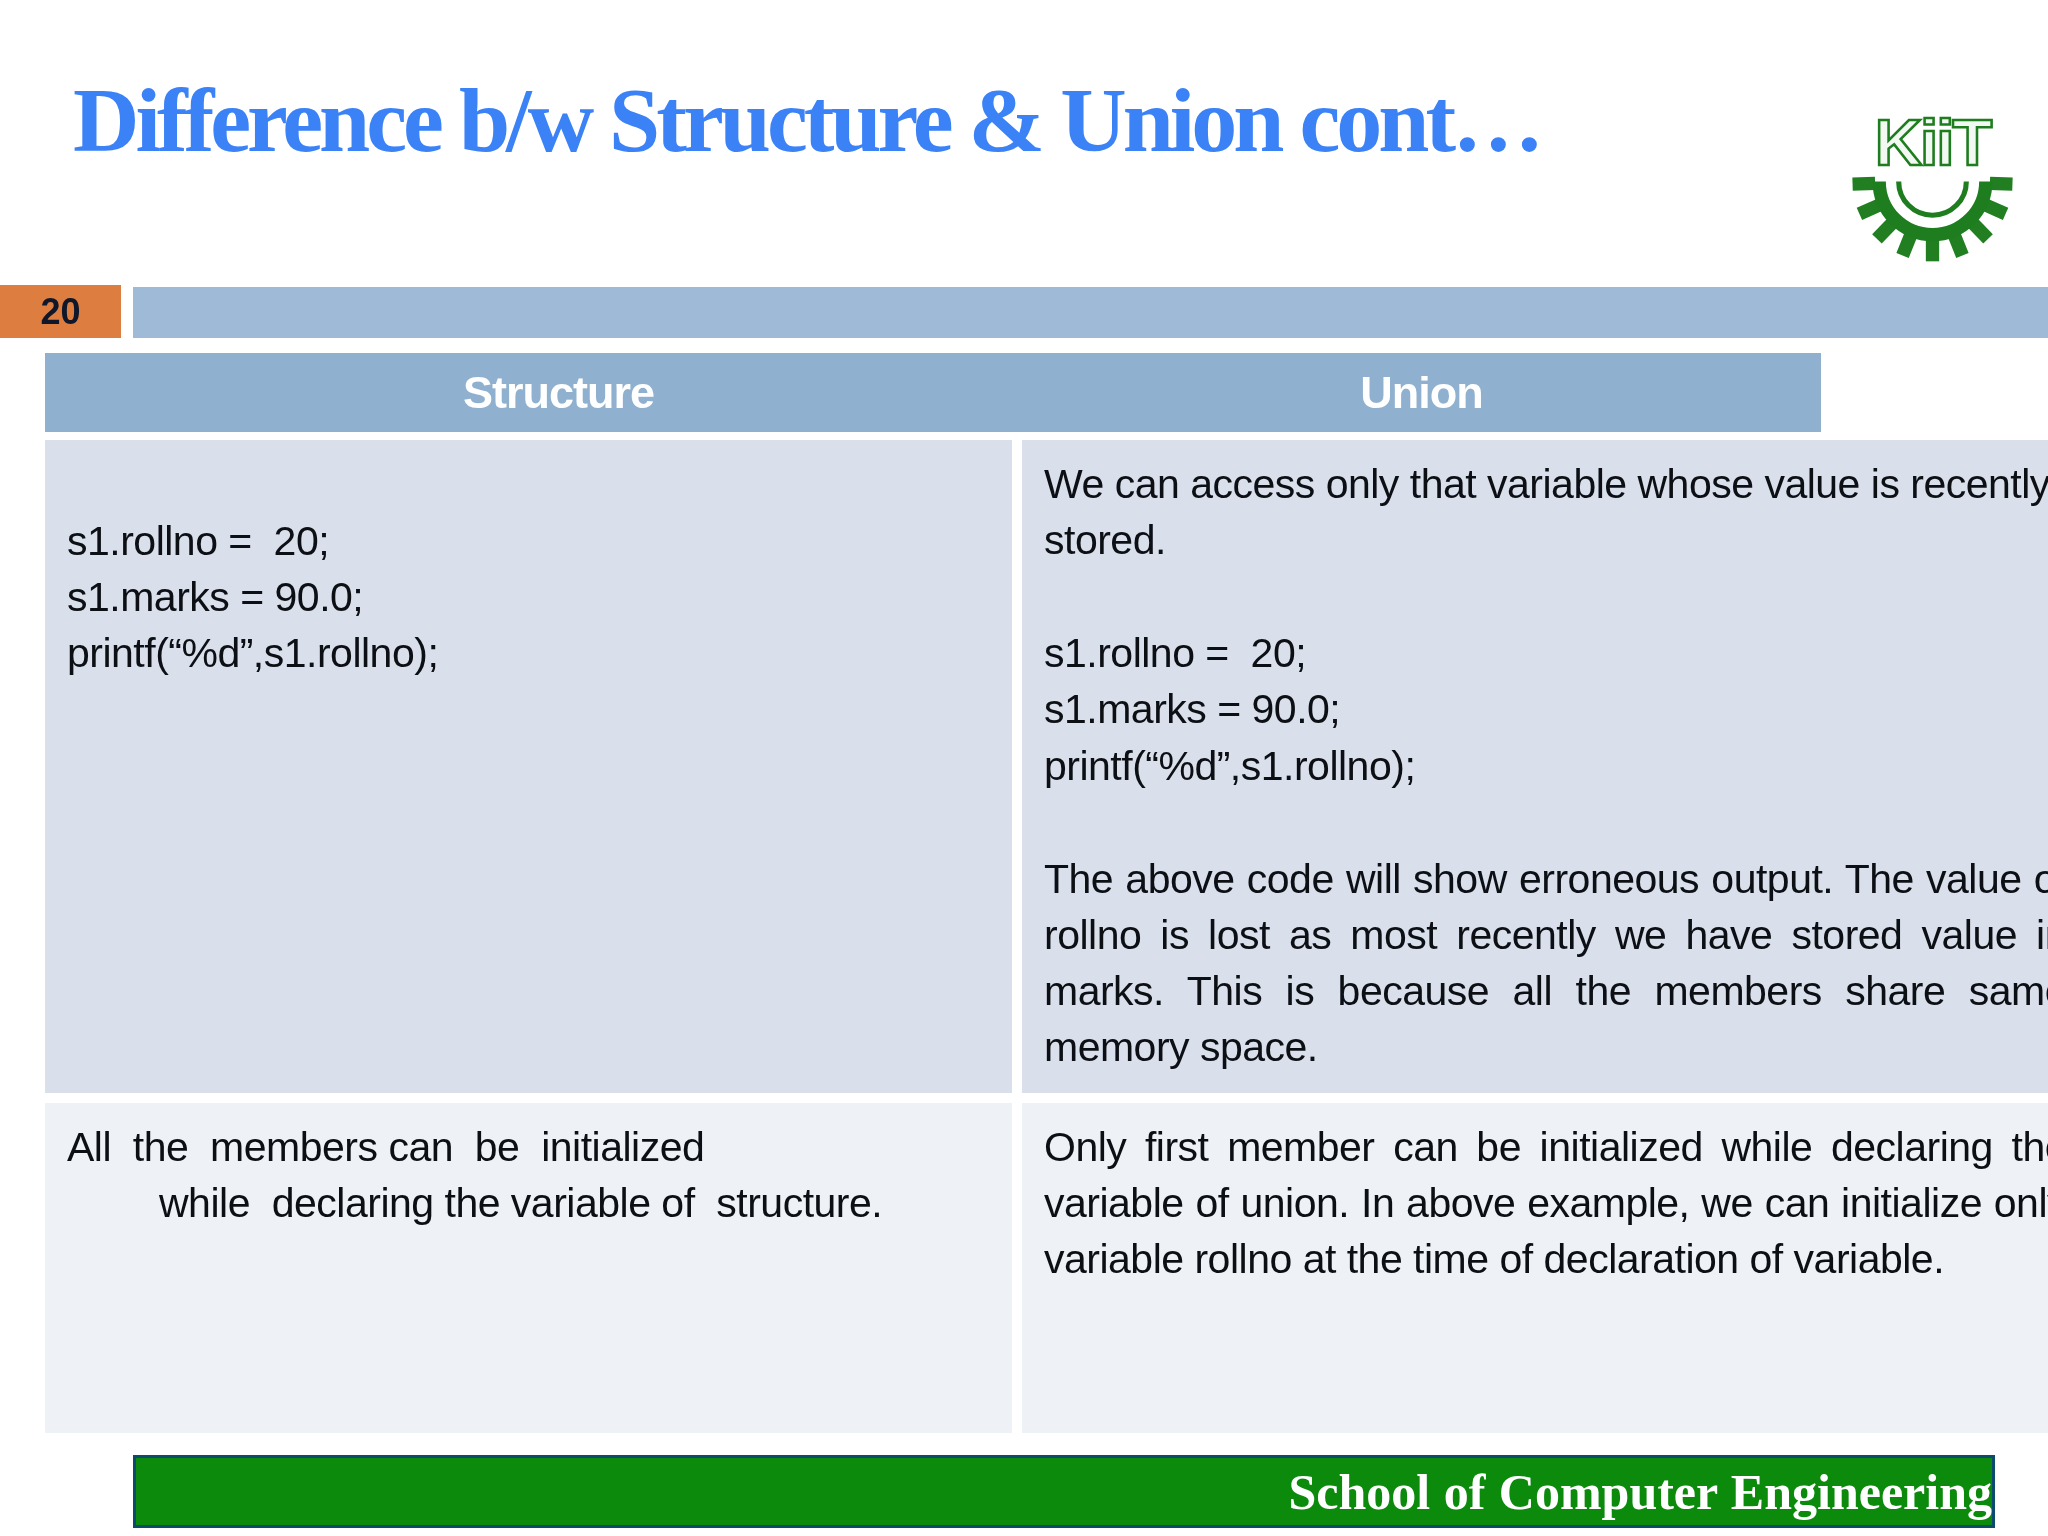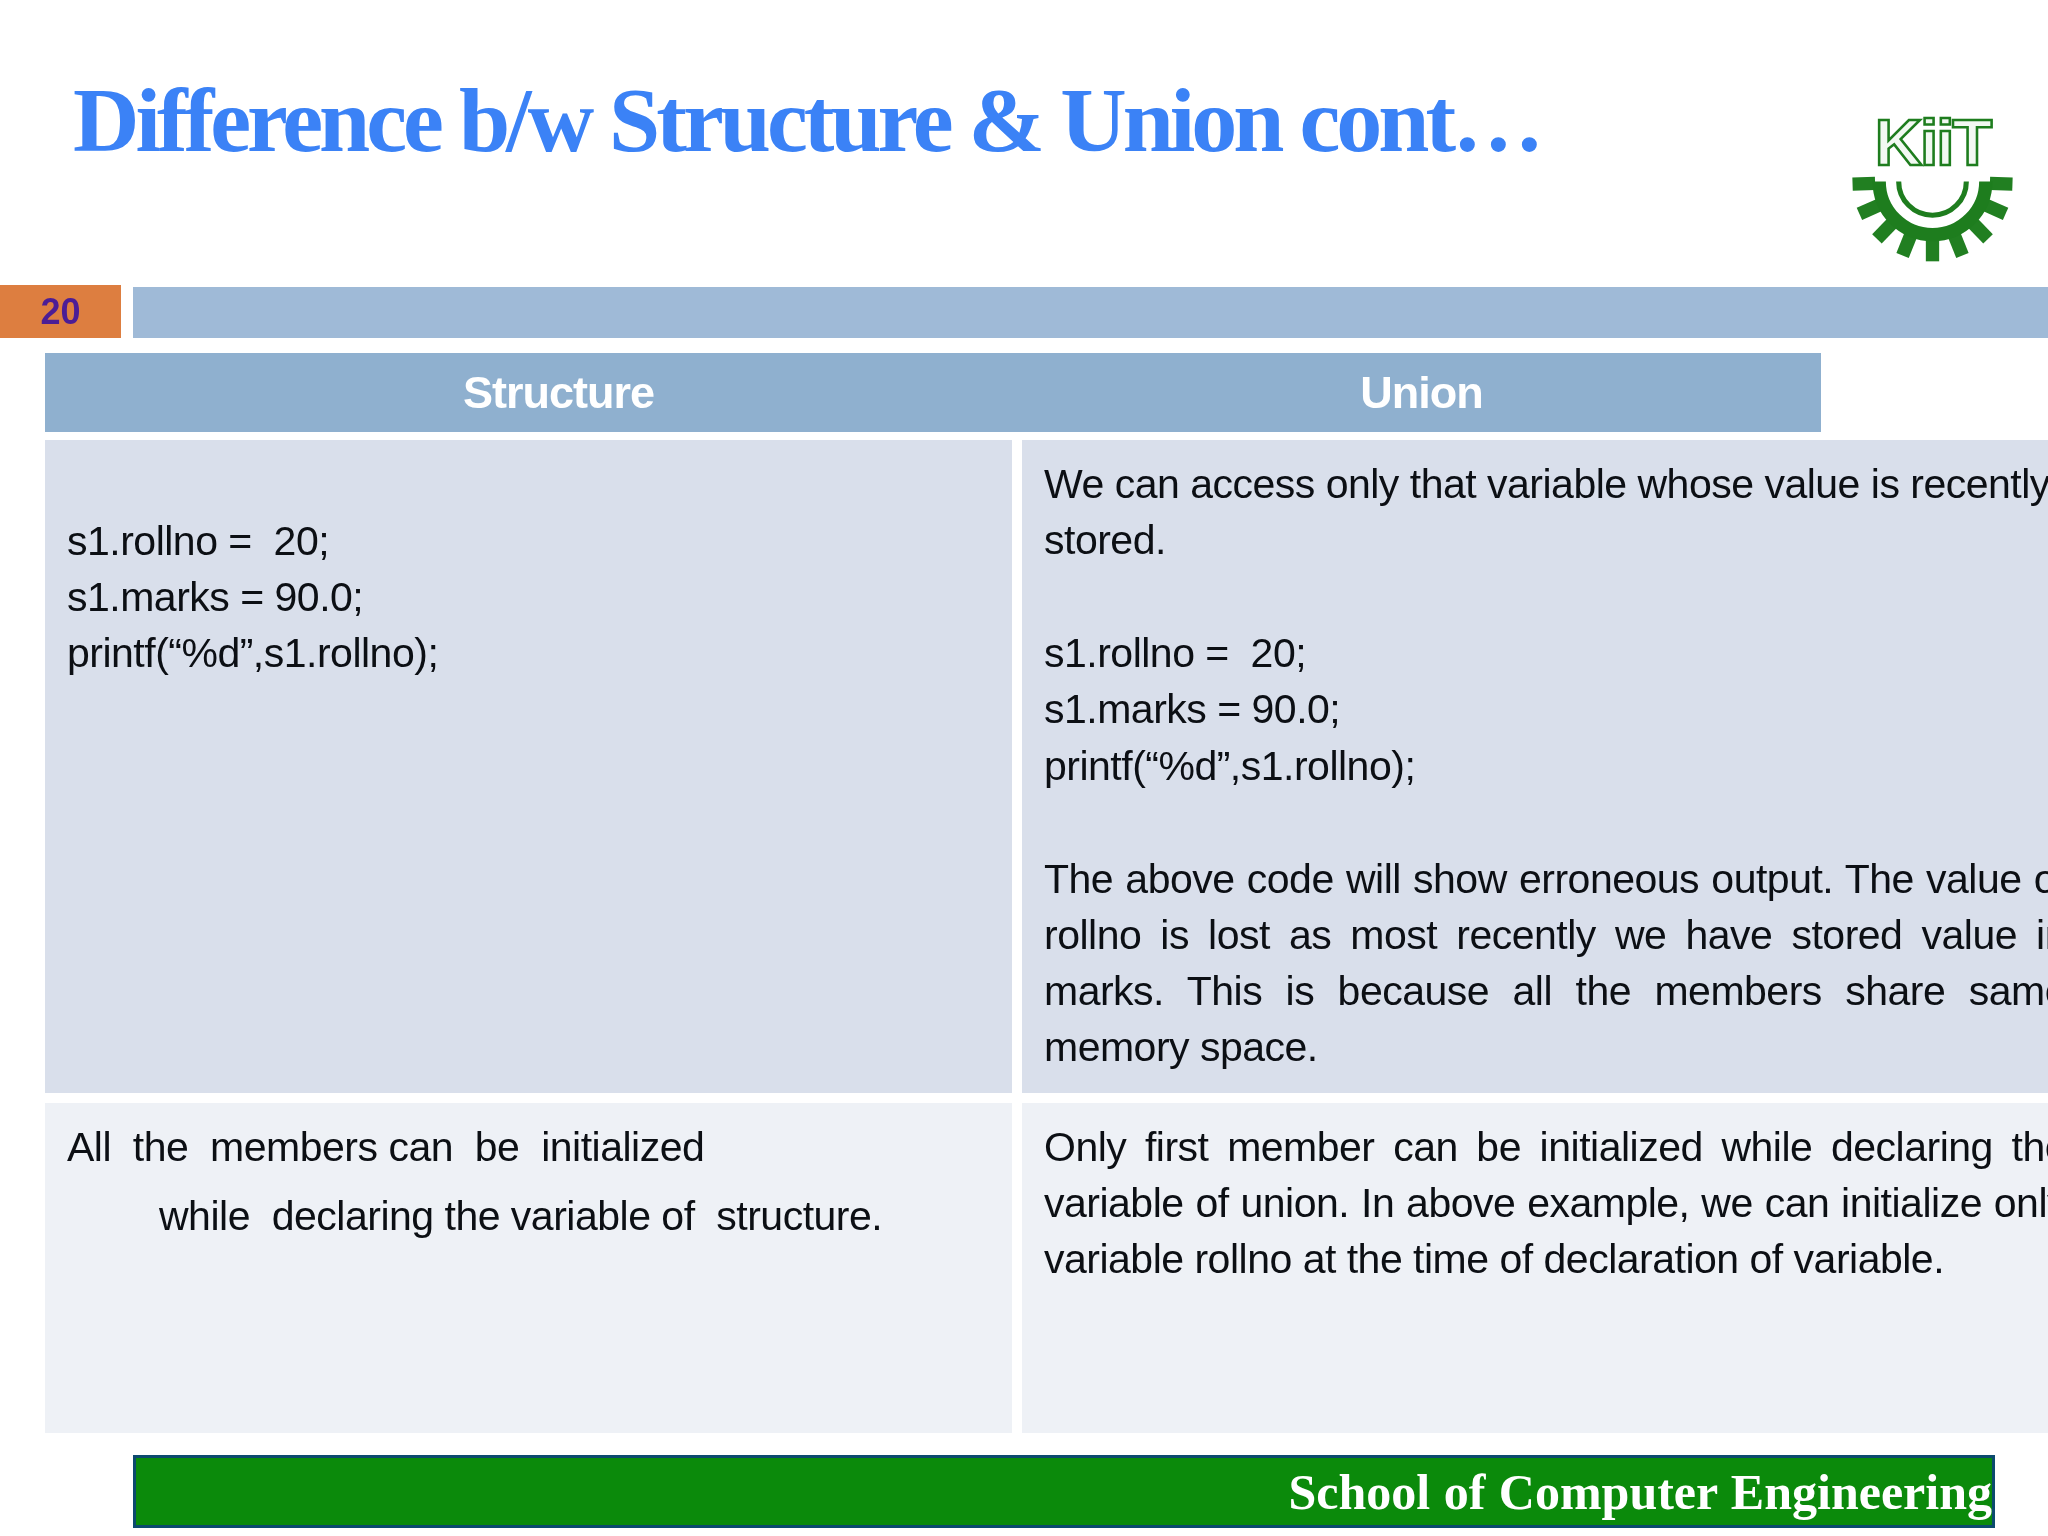--- a/index.html
+++ b/index.html
@@ -33,21 +33,21 @@
     width: 205px; height: 205px;
   }
 
   
   .page-badge {
     position: absolute;
     left: 0; top: 285px;
     width: 121px; height: 53px;
     background: #DD7E40;
     display: flex; align-items: center; justify-content: center;
-    color: #4c1d95;
+    color: #0f172a;
     font-weight: bold;
     font-size: 36px;
   }
   .top-bar {
     position: absolute;
     left: 133px; top: 287px;
     width: 1915px; height: 51px;
     background: #9FBAD7;
   }
 
@@ -75,21 +75,21 @@
     color: #0c0f14;
   }
   .r1 { top: 440px; height: 653px; background: #D9DFEB; }
   .r2 { top: 1103px; height: 330px; background: #EEF1F6; }
   .c1 { left: 45px;  width: 967px; }
   .c2 { left: 1022px; width: 1071px; }
 
   .cell .line   { white-space: pre-wrap; }
   .cell .gap    { height: 57px; }
   .cell .just   { text-align: justify; }
-  .cell .indent { margin-left: 92px; margin-top: 13px; }
+  .cell .indent { margin-left: 92px; }
 
   
   .footer-bar {
     position: absolute;
     left: 133px; top: 1455px;
     width: 1862px; height: 73px;
     background: #0B8A0B;
     border: 3px solid #0c4a6e;
     box-sizing: border-box;
     display: flex; align-items: center; justify-content: flex-end;

